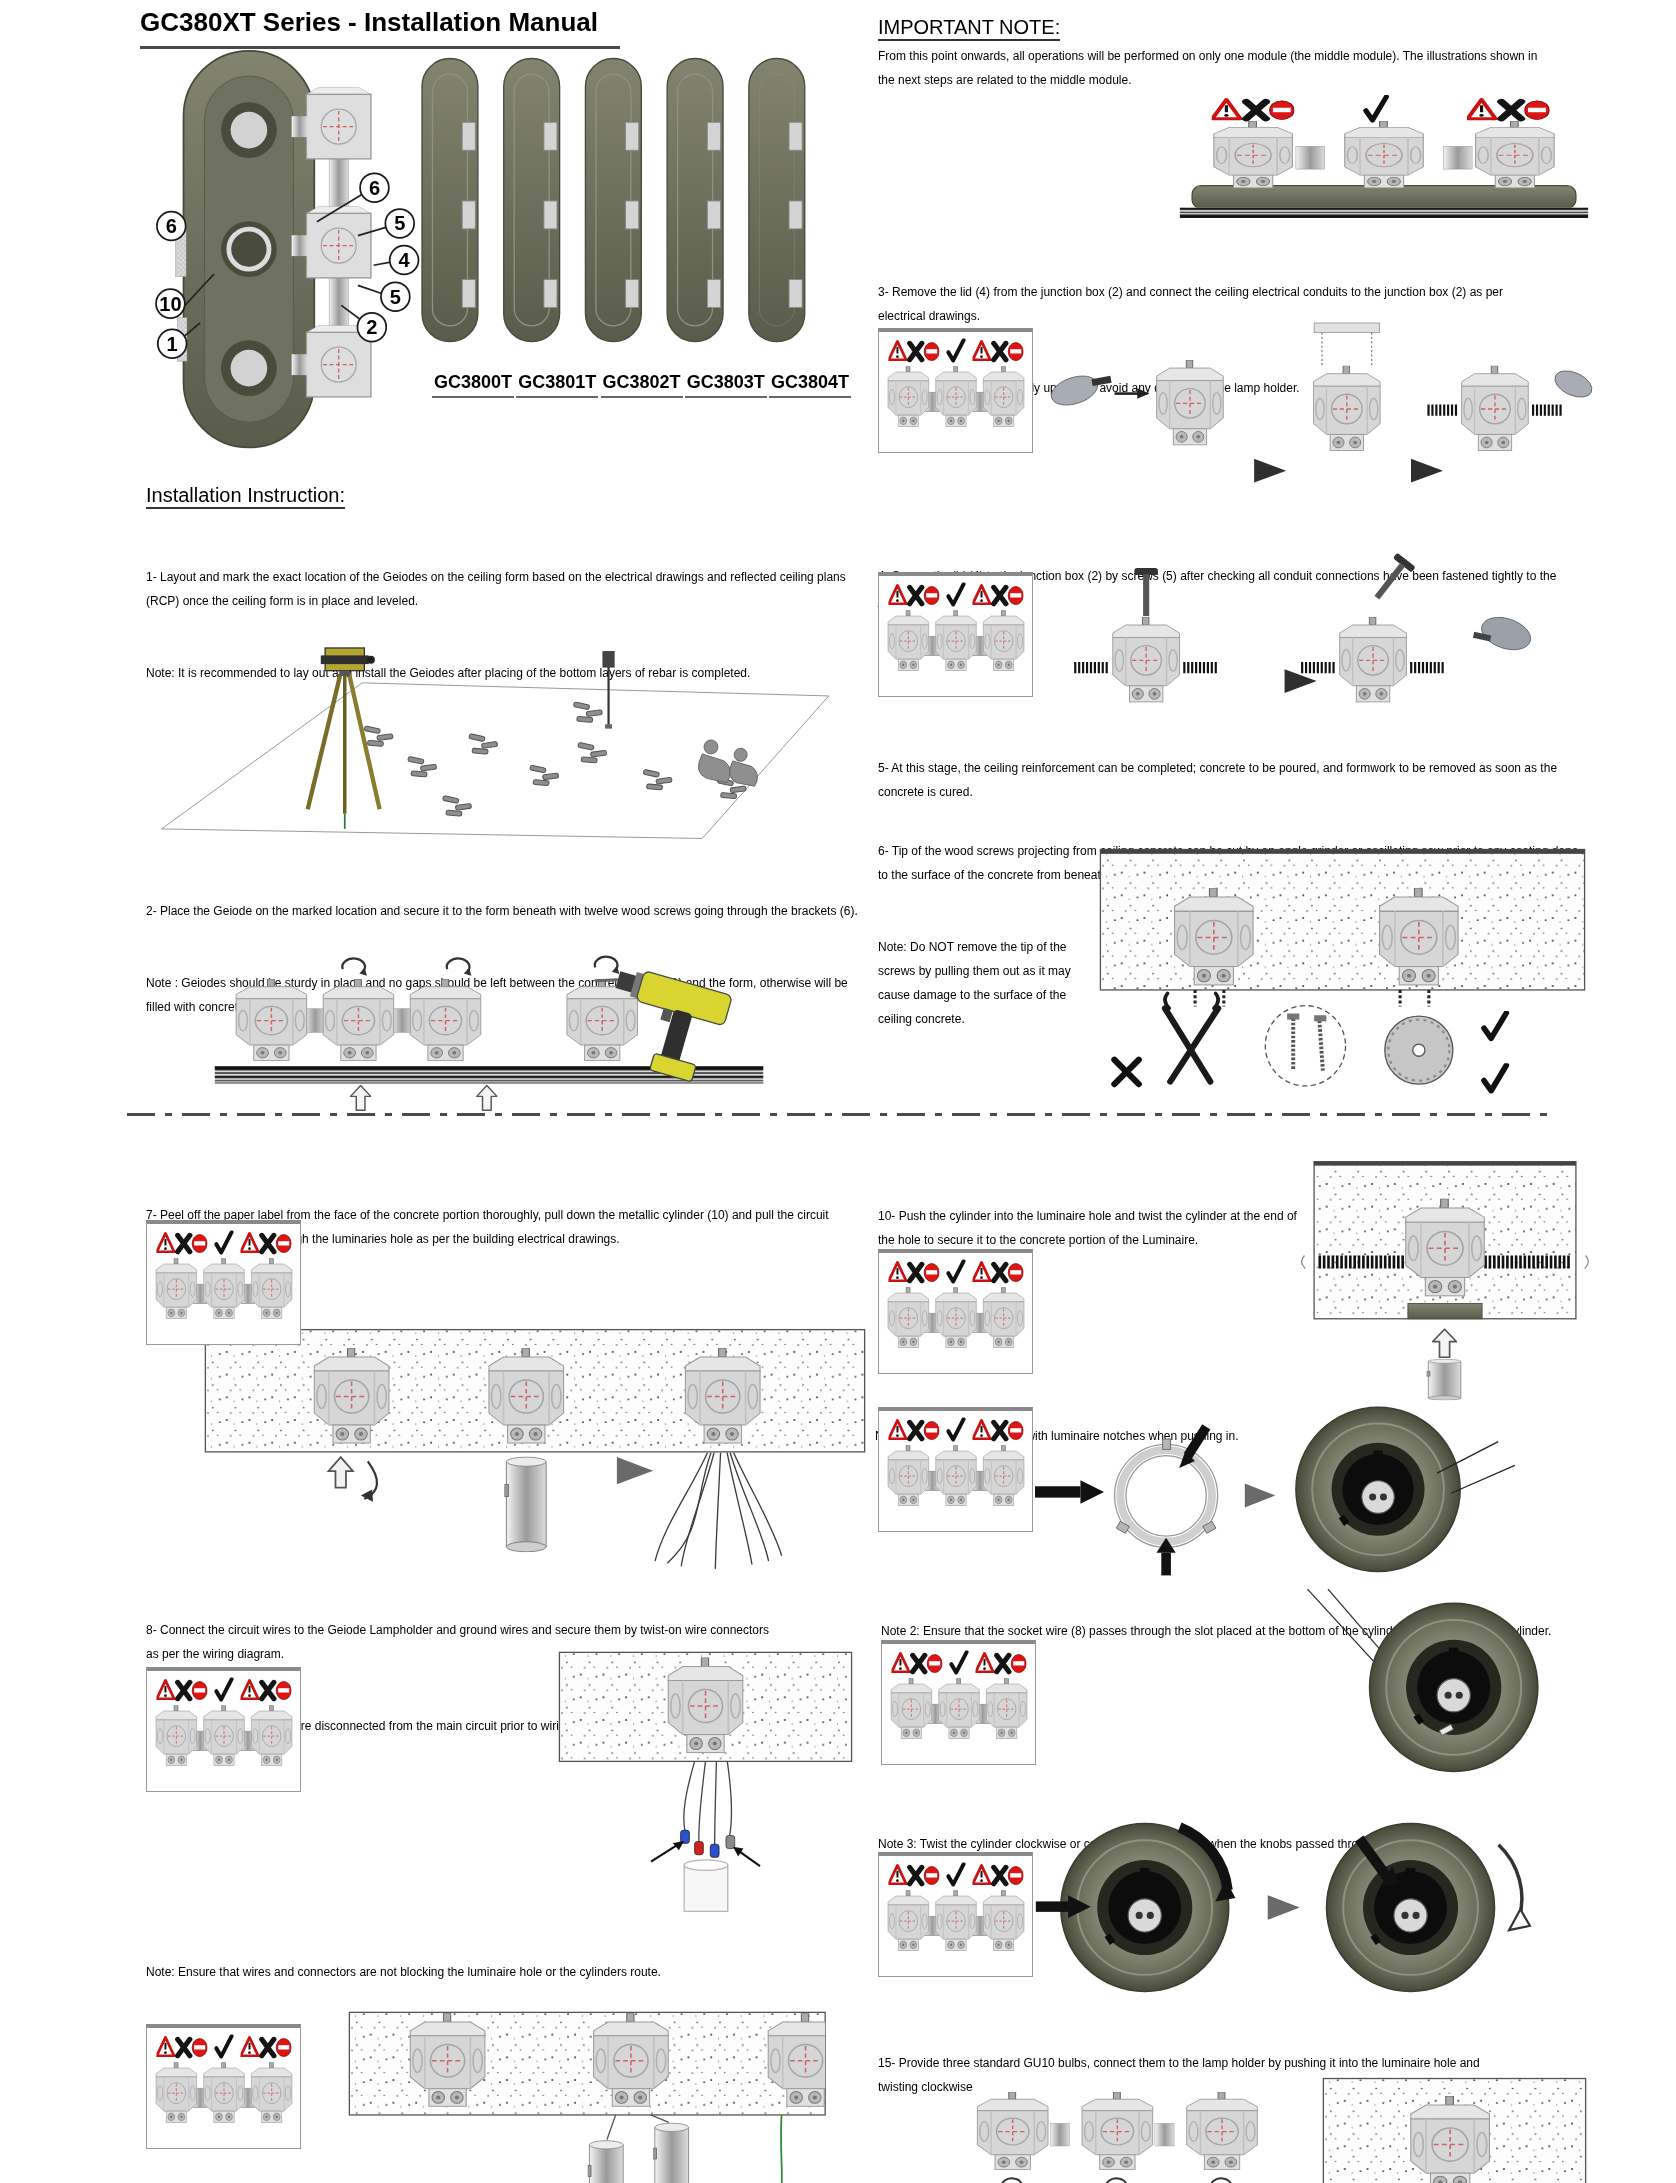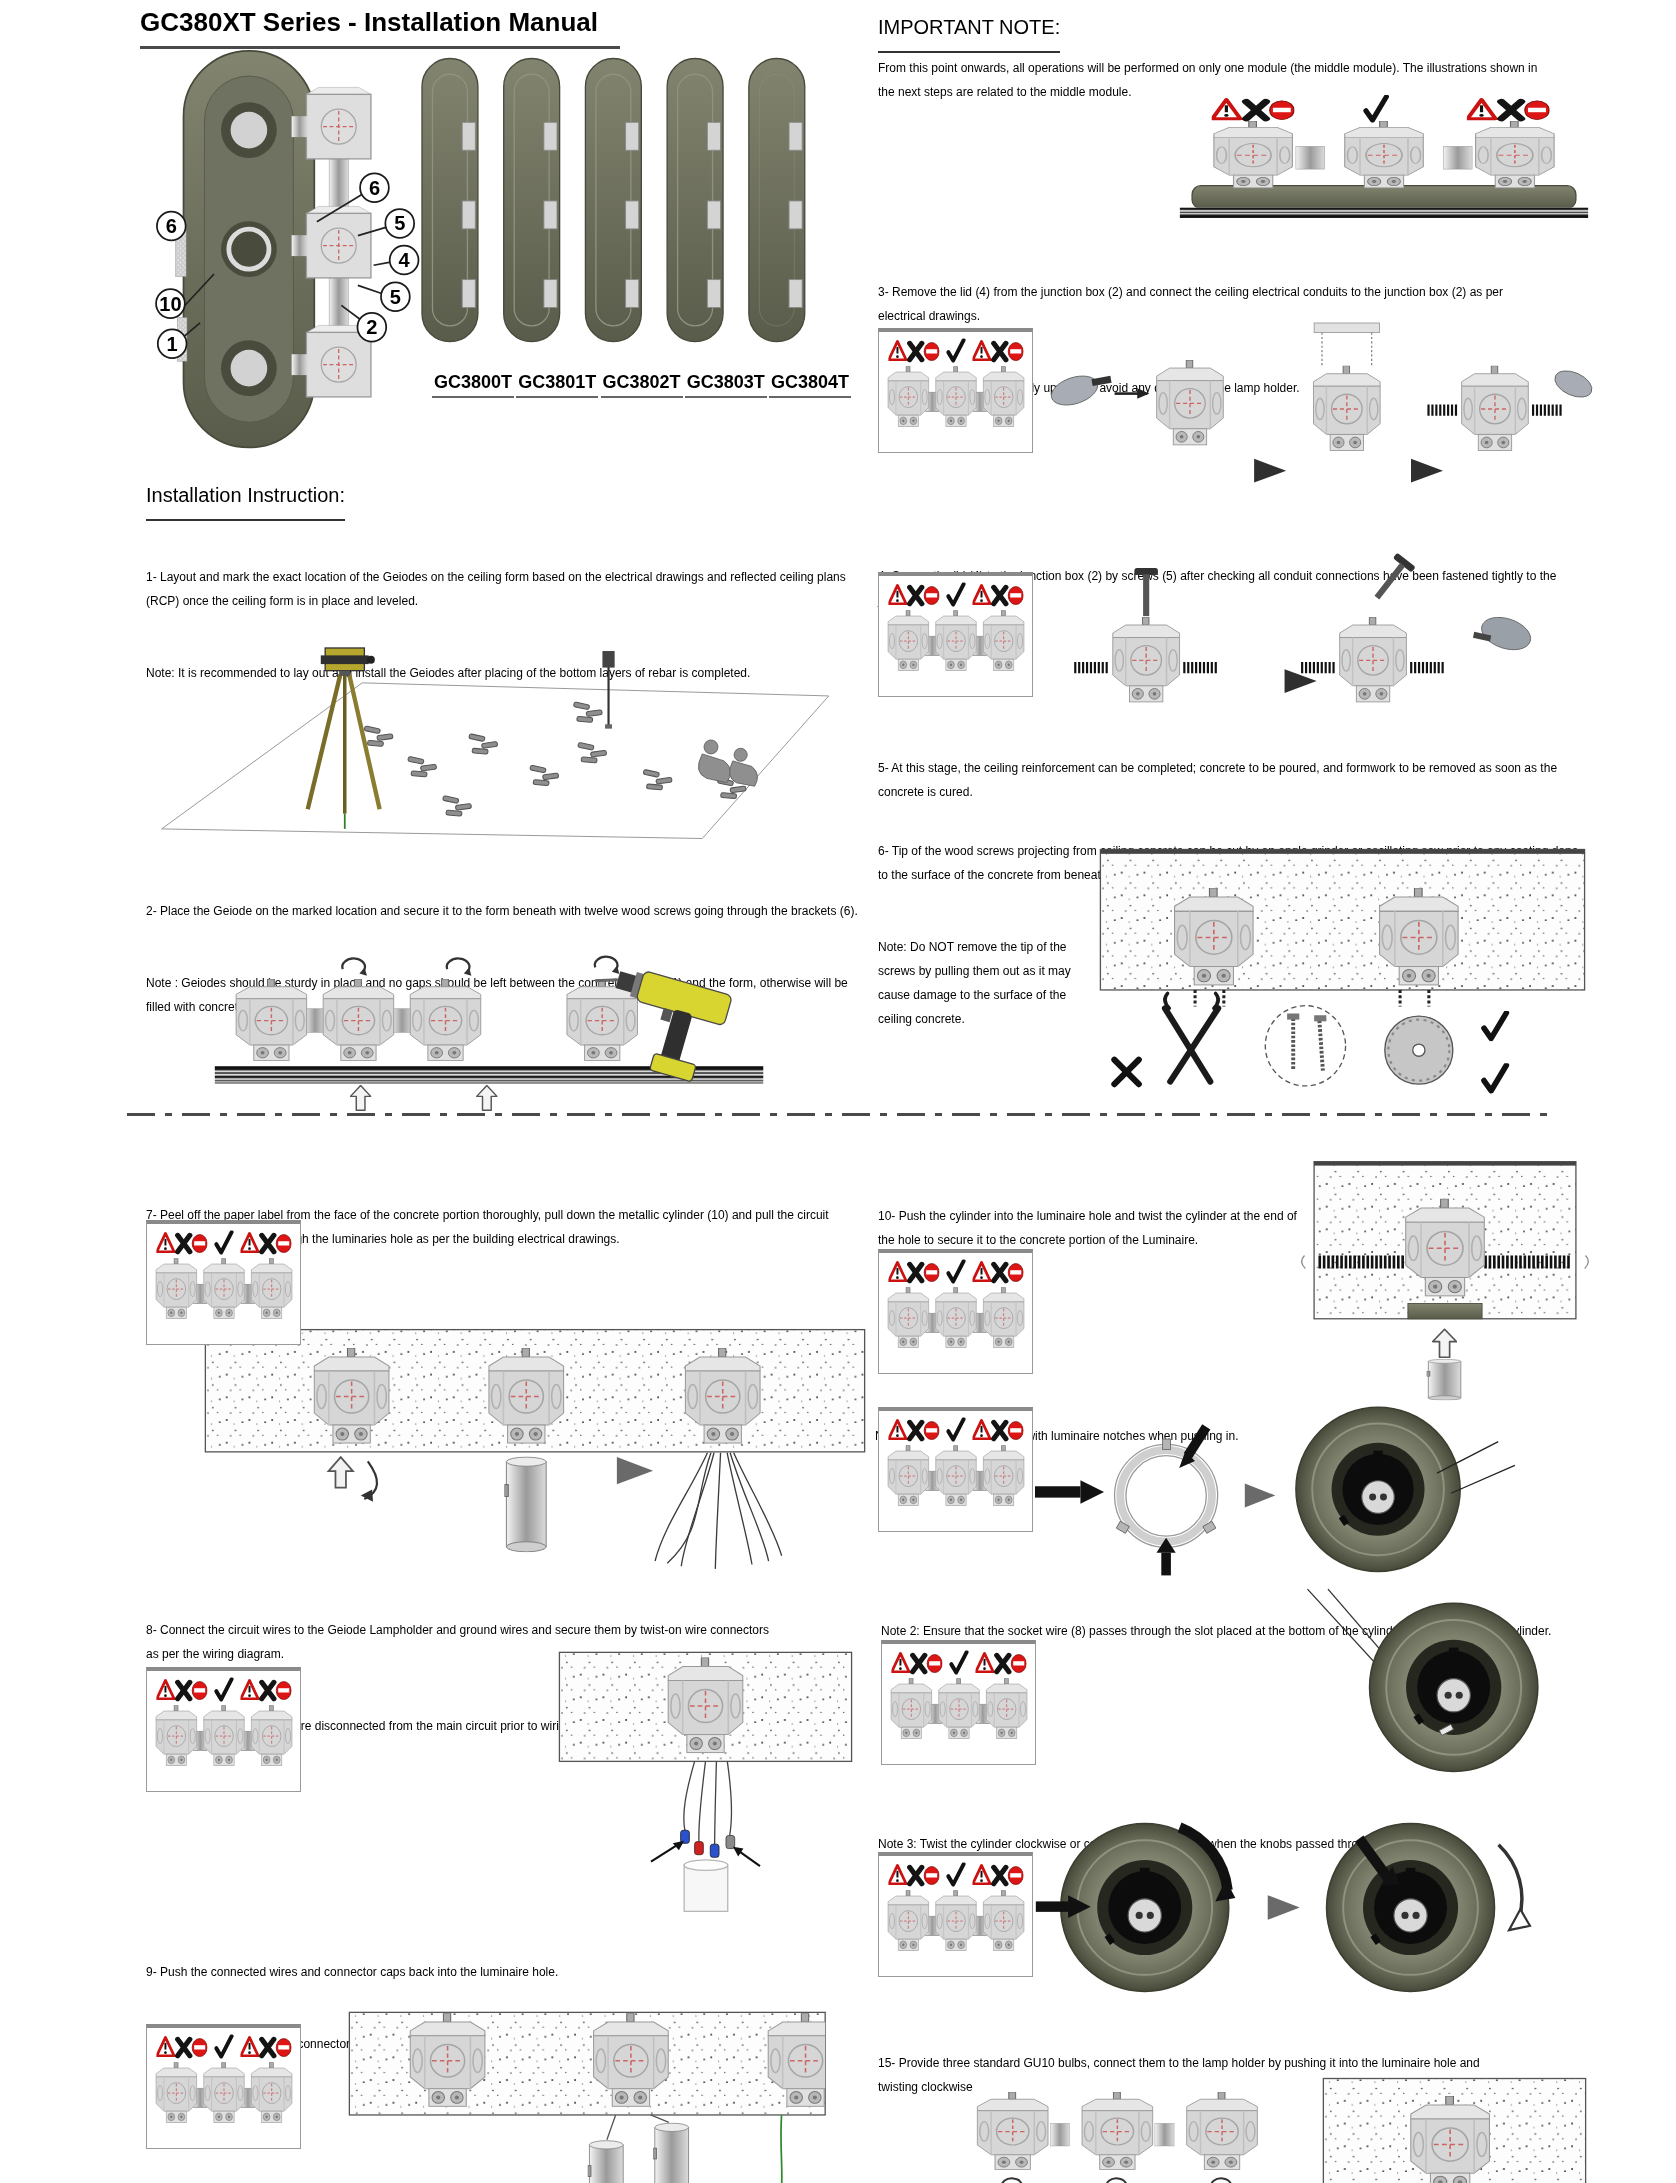--- a/index.html
+++ b/index.html
@@ -2,21 +2,21 @@
 <html style="font-size:7px"><head>
 <meta charset="utf-8">
 <style>
   html,body{margin:0;padding:0;background:#e8e8e8;}
   #page{position:relative;width:1677px;height:2236px;background:#ffffff;
         font-family:"Liberation Sans",sans-serif;color:#000;overflow:hidden;}
   .abs{position:absolute;}
   .txt{font-size:12px;line-height:24px;white-space:pre-wrap;}
   .txt p{margin:0;}
   #title{font-size:26px;font-weight:bold;border-bottom:3.5px solid #4a4a4a;padding:0 22px 8px 0;}
-  .h2{font-size:20px;border-bottom:2.2px solid #333;display:inline-block;padding-bottom:12px;}
+  .h2{font-size:20px;border-bottom:2.2px solid #333;display:inline-block;padding-bottom:0;}
   .rembox{position:absolute;width:155px;height:125px;box-sizing:border-box;background:#fff;
           border:1.3px solid #9a9a9a;border-top:4.4px solid #8a8a8a;overflow:hidden;}
   .rembox svg{display:block;margin:3.5px auto 0 auto;}
   .model-labels{display:flex;justify-content:space-between;width:419px;margin-left:22px;}
   .model-labels span{display:inline-block;width:82px;text-align:center;font-size:18px;font-weight:bold;
           border-bottom:2.2px solid #666;padding-bottom:2.6px;}
   #divider{height:3.1px;background:repeating-linear-gradient(90deg,#4a4a4a 0 28px,transparent 28px 38px,#4a4a4a 38px 45px,transparent 45px 55px);}
   .play-dark{color:#2f2f2f}.play-gray{color:#6a6a6a}
   .s6spacer{float:right;width:502px;height:271px;margin-top:25px;}
   svg{overflow:visible;}
@@ -554,21 +554,20 @@
       <polygon points="296,442 270,448 284,464" fill="#111"></polygon>
   <line x1="470" y1="500" x2="416" y2="462" stroke="#111" stroke-width="5"></line>
       <polygon points="408,456 432,460 420,478" fill="#111"></polygon>
   <g opacity="0.85">
     <rect x="296" y="498" width="100" height="106" fill="#f6f6f6" stroke="#aaa" stroke-width="3"></rect>
     <ellipse cx="346" cy="498" rx="50" ry="12" fill="#fdfdfd" stroke="#aaa" stroke-width="3"></ellipse>
   </g>
 </svg>
 
 <div class="abs txt" style="left:146px;top:1912px;width:699px">
-  <p>9- Push the connected wires and connector caps back into the luminaire hole.</p>
   <p>Note: Ensure that wires and connectors are not blocking the luminaire hole or the cylinders route.</p>
 </div>
 
 <svg class="abs" style="left:345px;top:2008px" width="502" height="227" viewBox="0 0 1150 520">
   <clipPath id="clipSlab9">
         <rect x="10" y="10" width="1090" height="235"></rect>
       </clipPath>
   <rect x="10" y="10" width="1090" height="235" fill="url(#speck)" stroke="#555" stroke-width="3"></rect>
   <g clip-path="url(#clipSlab9)">
     <use href="#module" x="140" y="12" width="190" height="230"></use>

